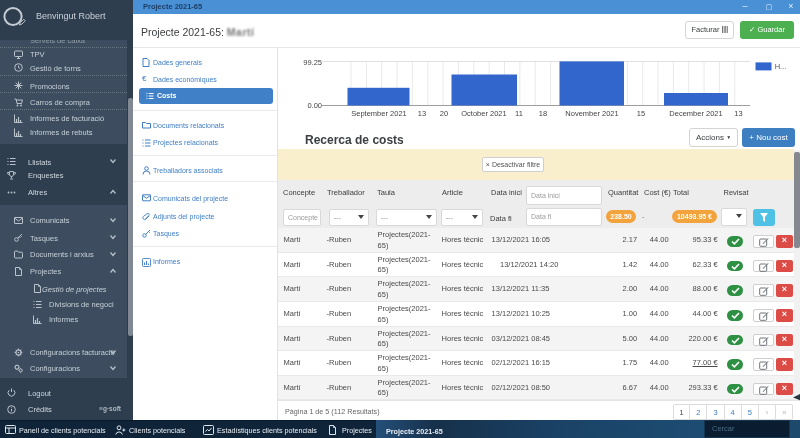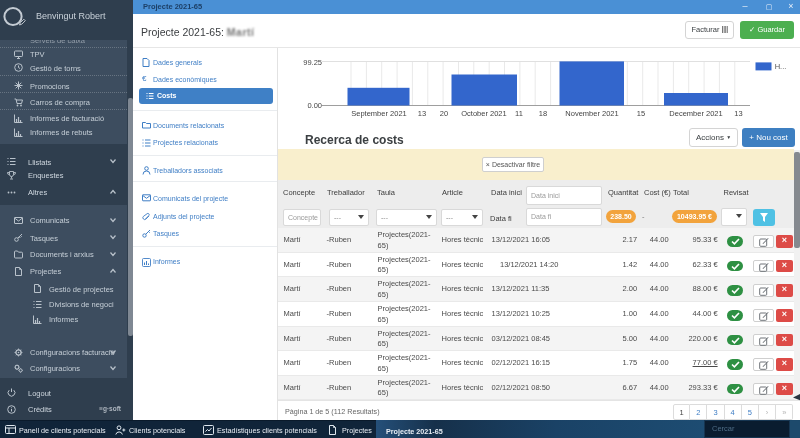--- a/index.html
+++ b/index.html
@@ -227,21 +227,21 @@
           <path d="M1.5 5.5 L4 2.5 L6.5 5.5" fill="none" stroke="#b9c2cb" stroke-width="1.2"></path>
         </svg>
       </div>
       <div class="sbi" style="top:280.0px;">
         <span class="ic" style="left:33px;">
           <svg width="9" height="9" viewBox="0 0 9 9">
             <path d="M1.5 0.5 h4 l2 2 v6 h-6 z" fill="none" stroke="#b9c2cb" stroke-width="1"></path>
             <path d="M5.5 0.5 v2 h2" fill="none" stroke="#b9c2cb" stroke-width="0.8"></path>
           </svg>
         </span>
-        <span class="tx" style="left:49px;">Gestió de projectes</span>
+        <span class="tx" style="left:42px;font-style:italic;">Gestió de projectes</span>
       </div>
       <div class="sbi" style="top:295.5px;">
         <span class="ic" style="left:33px;">
           <svg width="9" height="9" viewBox="0 0 9 9">
             <path d="M0.5 1.5 h1 M0.5 4.5 h1 M0.5 7.5 h1 M3 1.5 h5.5 M3 4.5 h5.5 M3 7.5 h5.5" stroke="#b9c2cb" stroke-width="1.1"></path>
           </svg>
         </span>
         <span class="tx" style="left:49px;">Divisions de negoci</span>
       </div>
       <div class="sbi" style="top:310.5px;">

